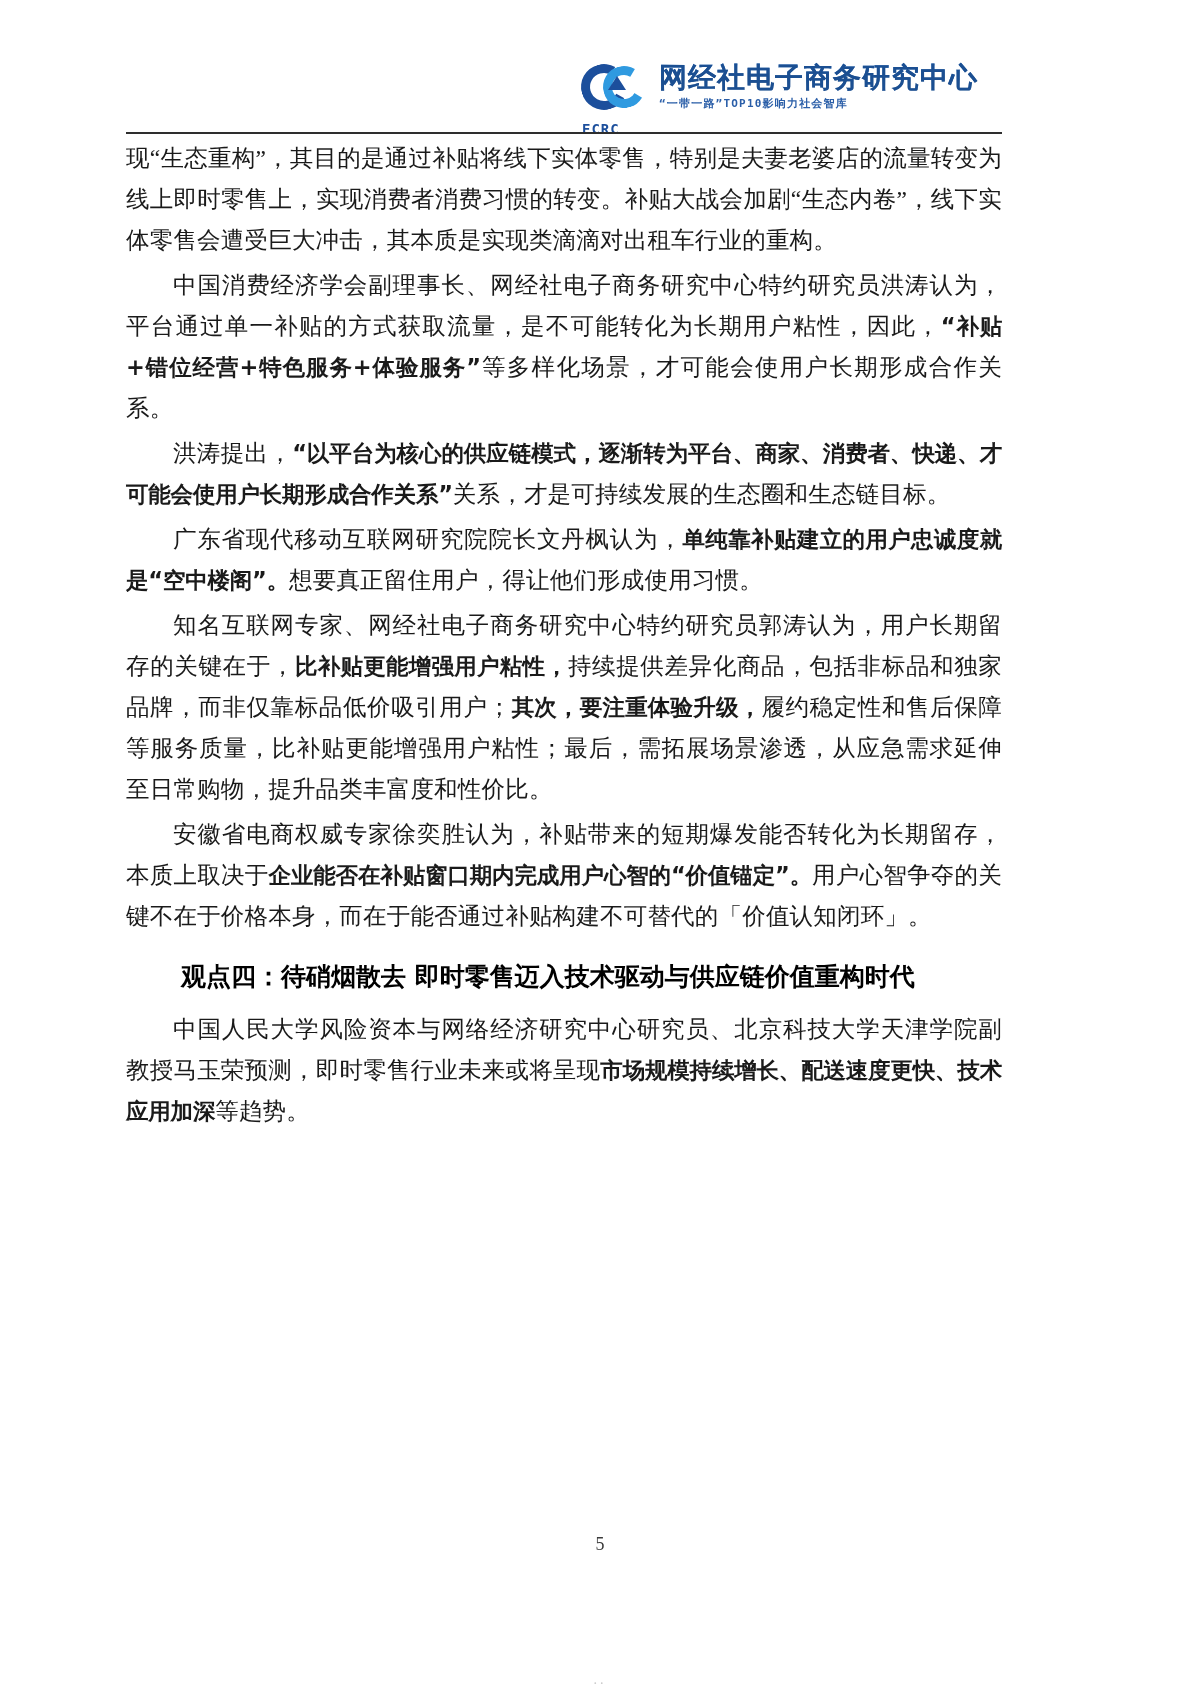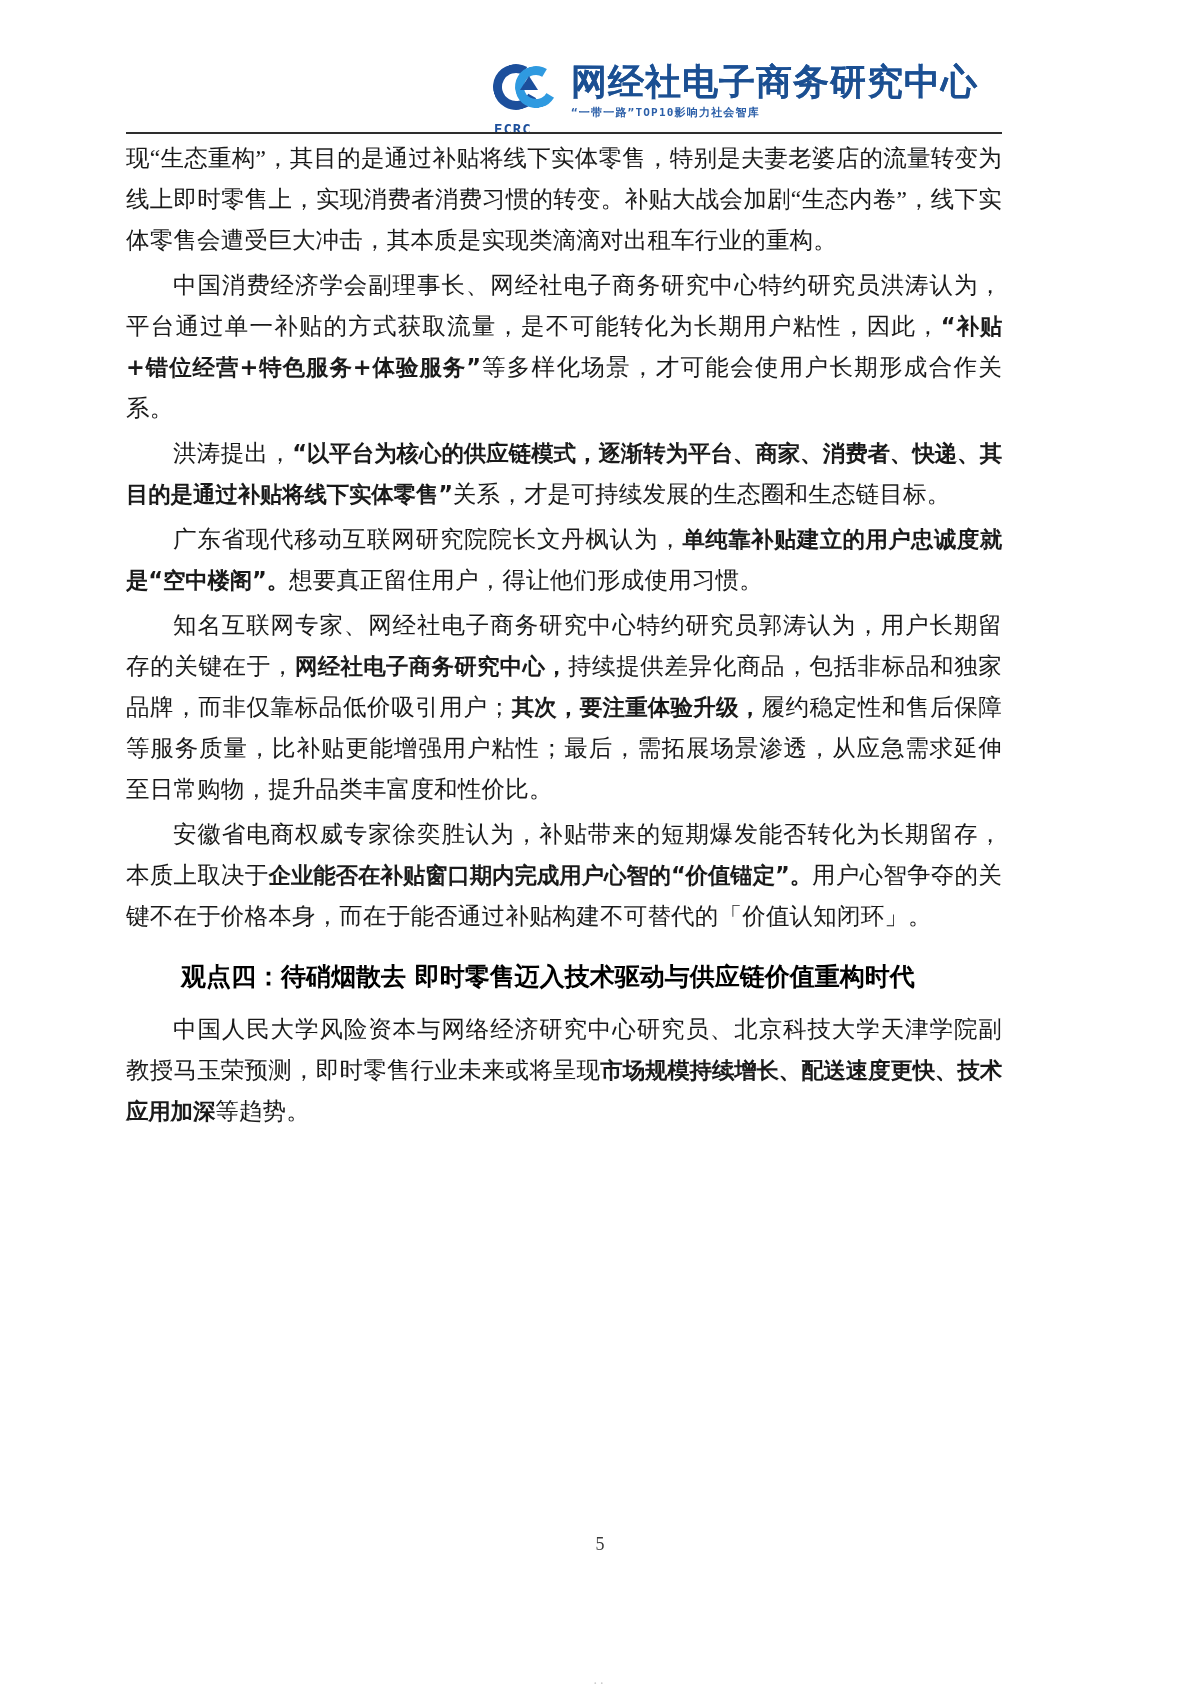--- a/index.html
+++ b/index.html
@@ -85,21 +85,21 @@
     text-align: center;
   }
   .logo-text {
     display: flex;
     flex-direction: column;
     justify-content: flex-start;
     padding-top: 1px;
   }
   .logo-title {
     font-family: "DejaVu Sans", "Liberation Sans", sans-serif;
-    font-size: 36px;
+    font-size: 28px;
     font-weight: bold;
     letter-spacing: 1px;
     line-height: 1.05;
     background: linear-gradient(180deg, #2b6fc4 0%, #14467f 55%, #b8c6d6 100%);
     -webkit-background-clip: text;
     background-clip: text;
     color: #1b4f92;
     white-space: nowrap;
   }
   .logo-sub {
@@ -195,23 +195,23 @@
       </div>
     </div>
   </div>
 
   <div class="rule"></div>
 
   <div class="content">
     <div id="body-root">
         <p class="para"><span>现“生态重构”，其目的是通过补贴将线下实体零售，特别是夫妻老婆店的流量转变为线上即时零售上，实现消费者消费习惯的转变。补贴大战会加剧“生态内卷”，线下实体零售会遭受巨大冲击，其本质是实现类滴滴对出租车行业的重构。</span></p>
         <p class="para indent"><span>中国消费经济学会副理事长、网经社电子商务研究中心特约研究员洪涛认为，平台通过单一补贴的方式获取流量，是不可能转化为长期用户粘性，因此，</span><span class="b">“补贴+错位经营+特色服务+体验服务”</span><span>等多样化场景，才可能会使用户长期形成合作关系。</span></p>
-        <p class="para indent"><span>洪涛提出，</span><span class="b">“以平台为核心的供应链模式，逐渐转为平台、商家、消费者、快递、其目的是通过补贴将线下实体零售”</span><span>关系，才是可持续发展的生态圈和生态链目标。</span></p>
+        <p class="para indent"><span>洪涛提出，</span><span class="b">“以平台为核心的供应链模式，逐渐转为平台、商家、消费者、快递、才可能会使用户长期形成合作关系”</span><span>关系，才是可持续发展的生态圈和生态链目标。</span></p>
         <p class="para indent"><span>广东省现代移动互联网研究院院长文丹枫认为，</span><span class="b">单纯靠补贴建立的用户忠诚度就是“空中楼阁”。</span><span>想要真正留住用户，得让他们形成使用习惯。</span></p>
-        <p class="para indent"><span>知名互联网专家、网经社电子商务研究中心特约研究员郭涛认为，用户长期留存的关键在于，</span><span class="b">网经社电子商务研究中心，</span><span>持续提供差异化商品，包括非标品和独家品牌，而非仅靠标品低价吸引用户；</span><span class="b">其次，要注重体验升级，</span><span>履约稳定性和售后保障等服务质量，比补贴更能增强用户粘性；最后，需拓展场景渗透，从应急需求延伸至日常购物，提升品类丰富度和性价比。</span></p>
+        <p class="para indent"><span>知名互联网专家、网经社电子商务研究中心特约研究员郭涛认为，用户长期留存的关键在于，</span><span class="b">比补贴更能增强用户粘性，</span><span>持续提供差异化商品，包括非标品和独家品牌，而非仅靠标品低价吸引用户；</span><span class="b">其次，要注重体验升级，</span><span>履约稳定性和售后保障等服务质量，比补贴更能增强用户粘性；最后，需拓展场景渗透，从应急需求延伸至日常购物，提升品类丰富度和性价比。</span></p>
         <p class="para indent"><span>安徽省电商权威专家徐奕胜认为，补贴带来的短期爆发能否转化为长期留存，本质上取决于</span><span class="b">企业能否在补贴窗口期内完成用户心智的“价值锚定”。</span><span>用户心智争夺的关键不在于价格本身，而在于能否通过补贴构建不可替代的「价值认知闭环」。</span></p>
         <h2 class="heading">观点四：待硝烟散去 即时零售迈入技术驱动与供应链价值重构时代</h2>
         <p class="para indent"><span>中国人民大学风险资本与网络经济研究中心研究员、北京科技大学天津学院副教授马玉荣预测，即时零售行业未来或将呈现</span><span class="b">市场规模持续增长、配送速度更快、技术应用加深</span><span>等趋势。</span></p>
       </div>
   </div>
 
   <div class="page-number">5</div>
   <div class="bottom-dots">..</div>
 
 </div>

